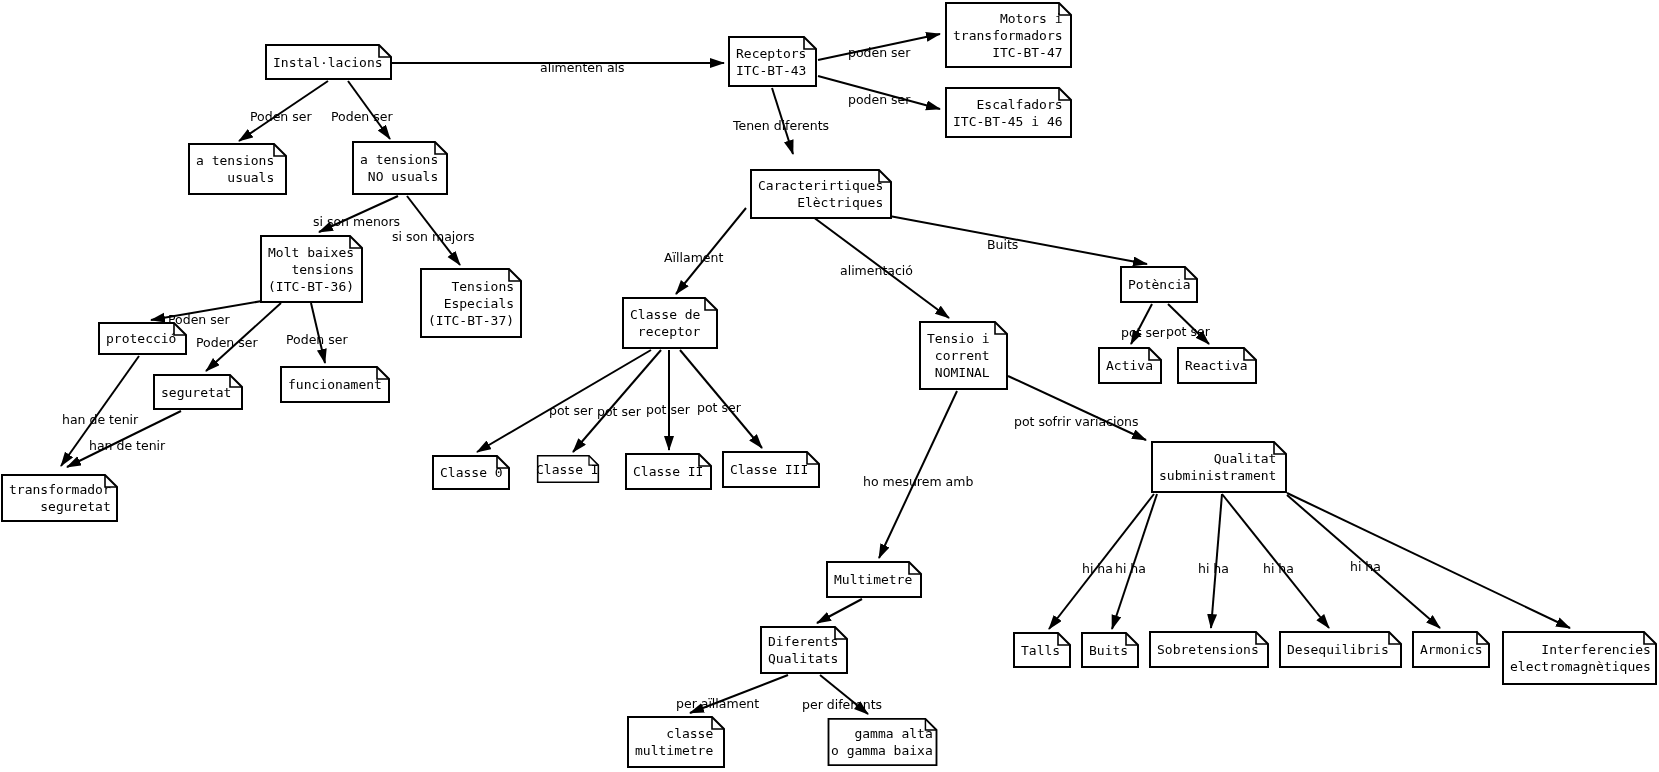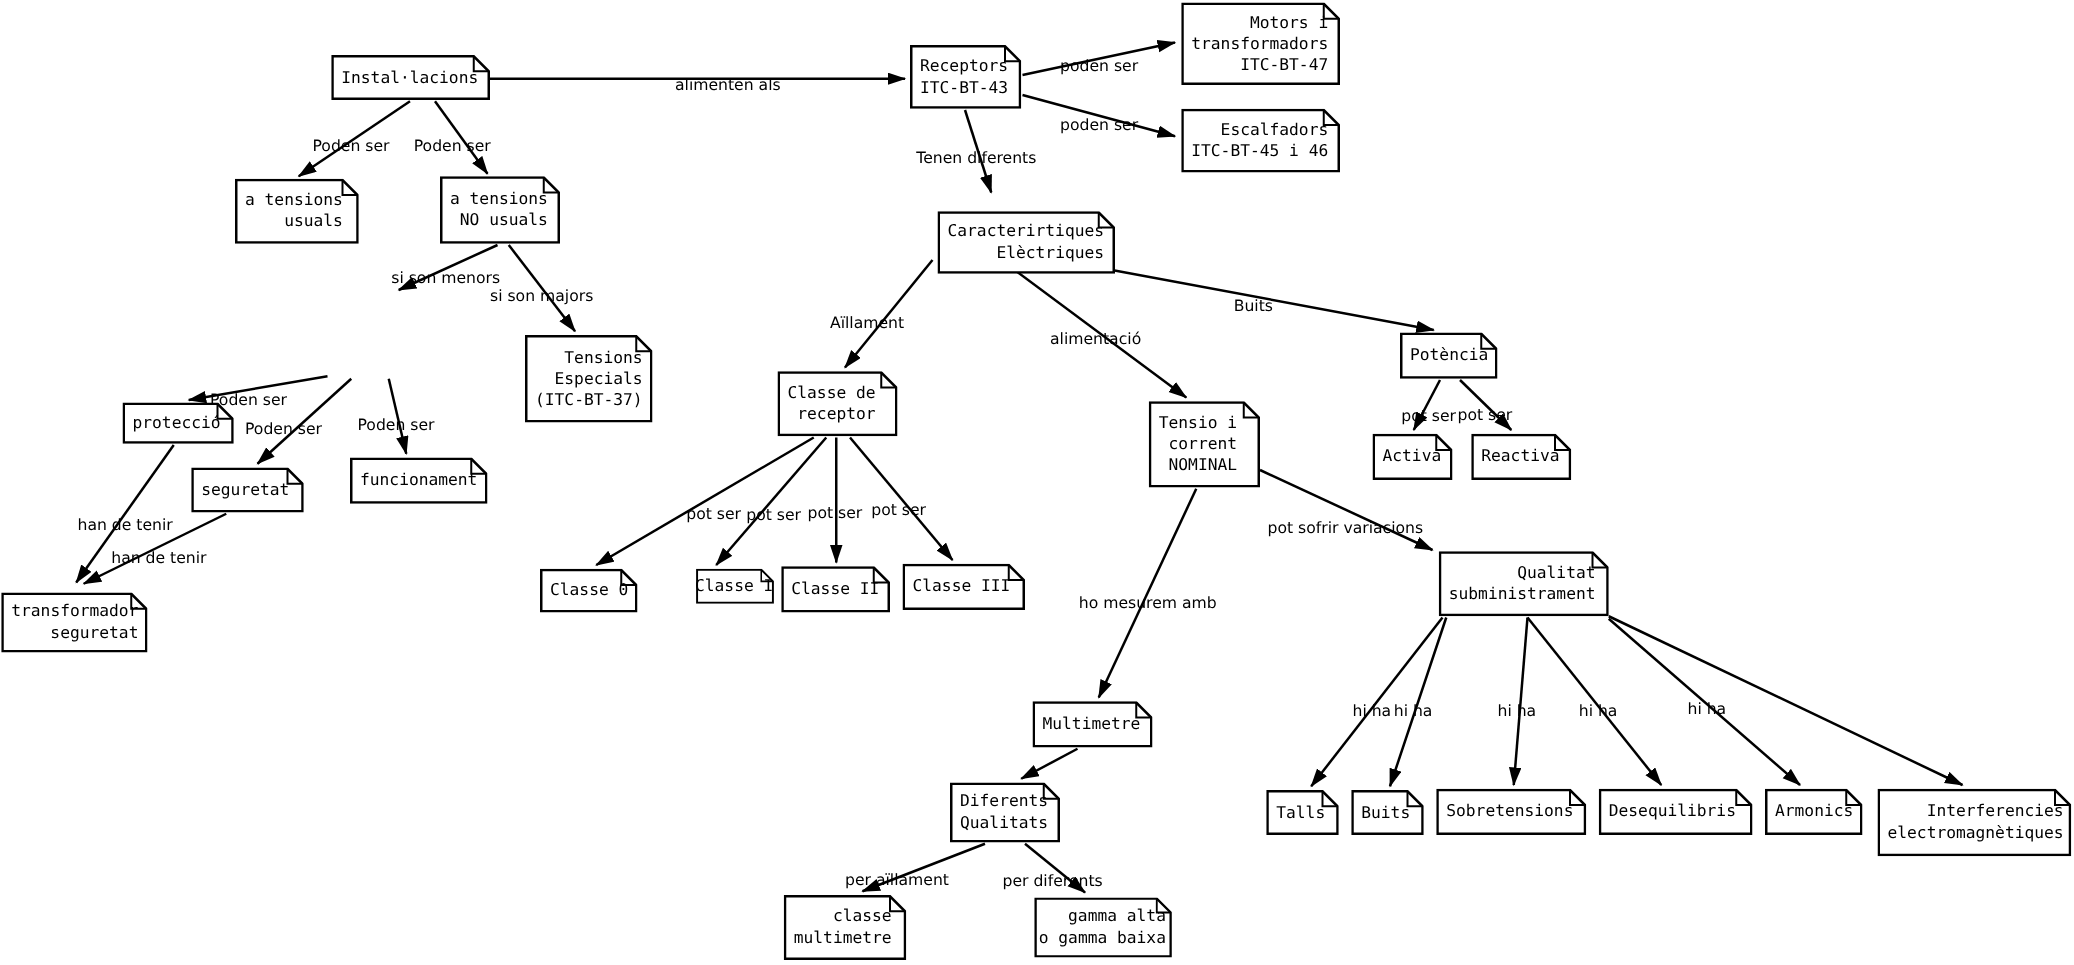--- a/index.html
+++ b/index.html
@@ -135,20 +135,29 @@
 usuals</div>
     </div>
     <div class="node" style="left: 352px; top: 141px; width: 96px; height: 54px;">
       <svg class="note-shape" viewBox="0 0 96 54">
         <path d="M1 1 L83 1 L95 13 L95 53 L1 53 Z" fill="#ffffff" stroke="#000000" stroke-width="2" stroke-linejoin="miter"></path>
      <path d="M83 1 L83 13 L95 13" fill="none" stroke="#000000" stroke-width="1.6"></path>
       </svg>
       <div class="node-label">a tensions
 NO usuals</div>
     </div>
+    <div class="node" style="left: 260px; top: 235px; width: 103px; height: 68px;">
+      <svg class="note-shape" viewBox="0 0 103 68">
+        <path d="M1 1 L90 1 L102 13 L102 67 L1 67 Z" fill="#ffffff" stroke="#000000" stroke-width="2" stroke-linejoin="miter"></path>
+     <path d="M90 1 L90 13 L102 13" fill="none" stroke="#000000" stroke-width="1.6"></path>
+      </svg>
+      <div class="node-label">Molt baixes
+tensions
+(ITC-BT-36)</div>
+    </div>
     <div class="node" style="left: 420px; top: 268px; width: 102px; height: 70px;">
       <svg class="note-shape" viewBox="0 0 102 70">
         <path d="M1 1 L89 1 L101 13 L101 69 L1 69 Z" fill="#ffffff" stroke="#000000" stroke-width="2" stroke-linejoin="miter"></path>
      <path d="M89 1 L89 13 L101 13" fill="none" stroke="#000000" stroke-width="1.6"></path>
       </svg>
       <div class="node-label">Tensions
 Especials
 (ITC-BT-37)</div>
     </div>
     <div class="node" style="left: 98px; top: 322px; width: 89px; height: 33px;">
@@ -226,21 +235,21 @@
       </svg>
       <div class="node-label">Reactiva</div>
     </div>
     <div class="node" style="left: 432px; top: 455px; width: 78px; height: 35px;">
       <svg class="note-shape" viewBox="0 0 78 35">
         <path d="M1 1 L65 1 L77 13 L77 34 L1 34 Z" fill="#ffffff" stroke="#000000" stroke-width="2" stroke-linejoin="miter"></path>
      <path d="M65 1 L65 13 L77 13" fill="none" stroke="#000000" stroke-width="1.6"></path>
       </svg>
       <div class="node-label">Classe 0</div>
     </div>
-    <div class="node" style="left: 548px; top: 455px; width: 80px; height: 28px; border-radius: 15px;">
+    <div class="node" style="left: 528px; top: 455px; width: 80px; height: 28px; border-radius: 15px;">
       <svg class="note-shape" viewBox="0 0 80 36">
         <path d="M1 1 L67 1 L79 13 L79 35 L1 35 Z" fill="#ffffff" stroke="#000000" stroke-width="2" stroke-linejoin="miter"></path>
      <path d="M67 1 L67 13 L79 13" fill="none" stroke="#000000" stroke-width="1.6"></path>
       </svg>
       <div class="node-label">Classe I</div>
     </div>
     <div class="node" style="left: 625px; top: 453px; width: 87px; height: 37px;">
       <svg class="note-shape" viewBox="0 0 87 37">
         <path d="M1 1 L74 1 L86 13 L86 36 L1 36 Z" fill="#ffffff" stroke="#000000" stroke-width="2" stroke-linejoin="miter"></path>
      <path d="M74 1 L74 13 L86 13" fill="none" stroke="#000000" stroke-width="1.6"></path>

